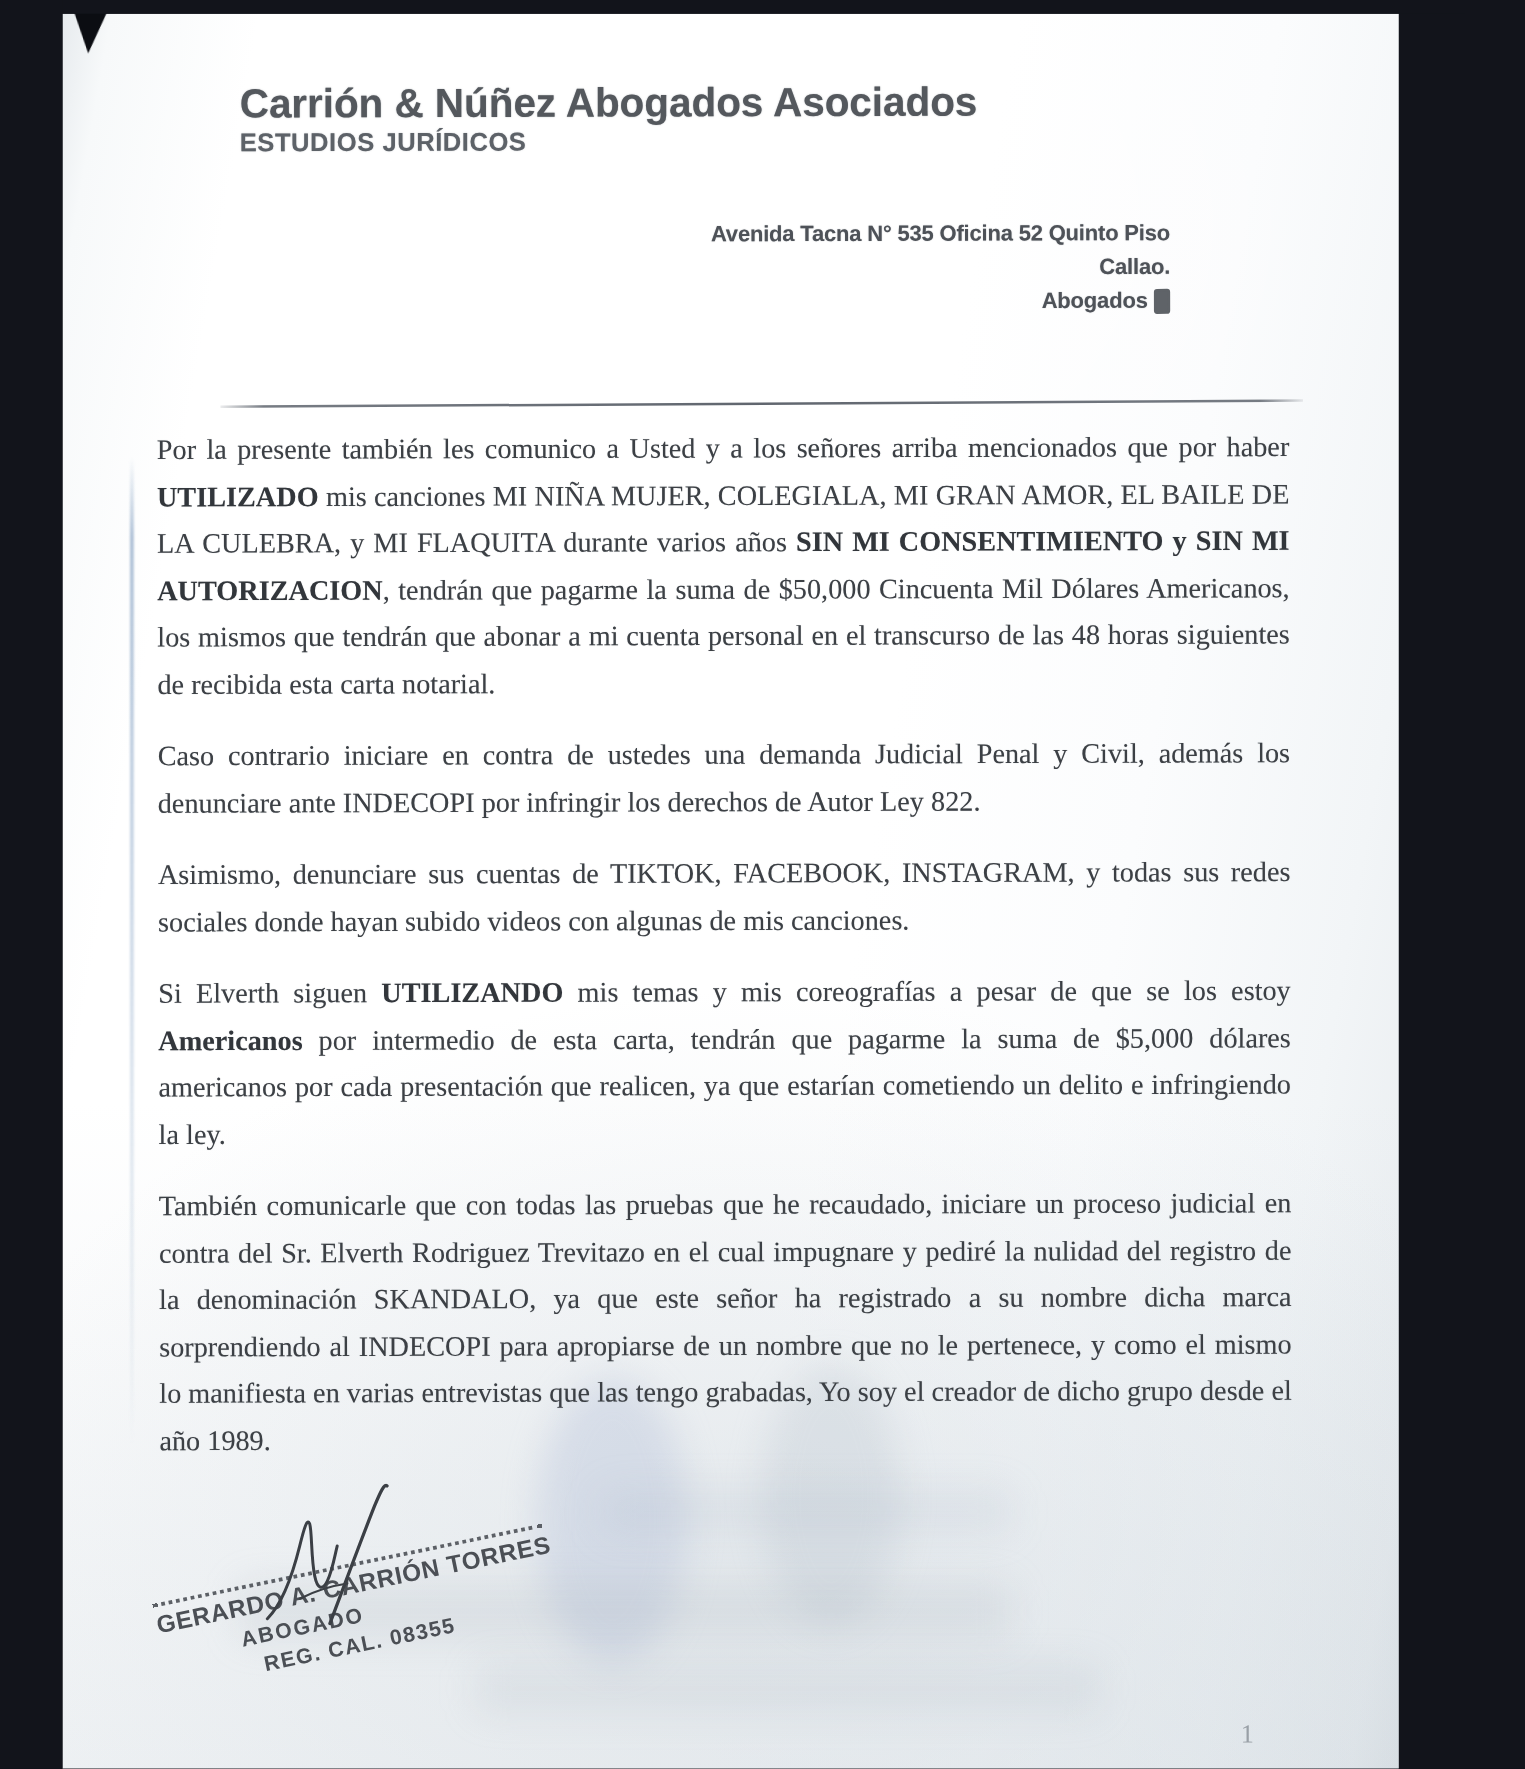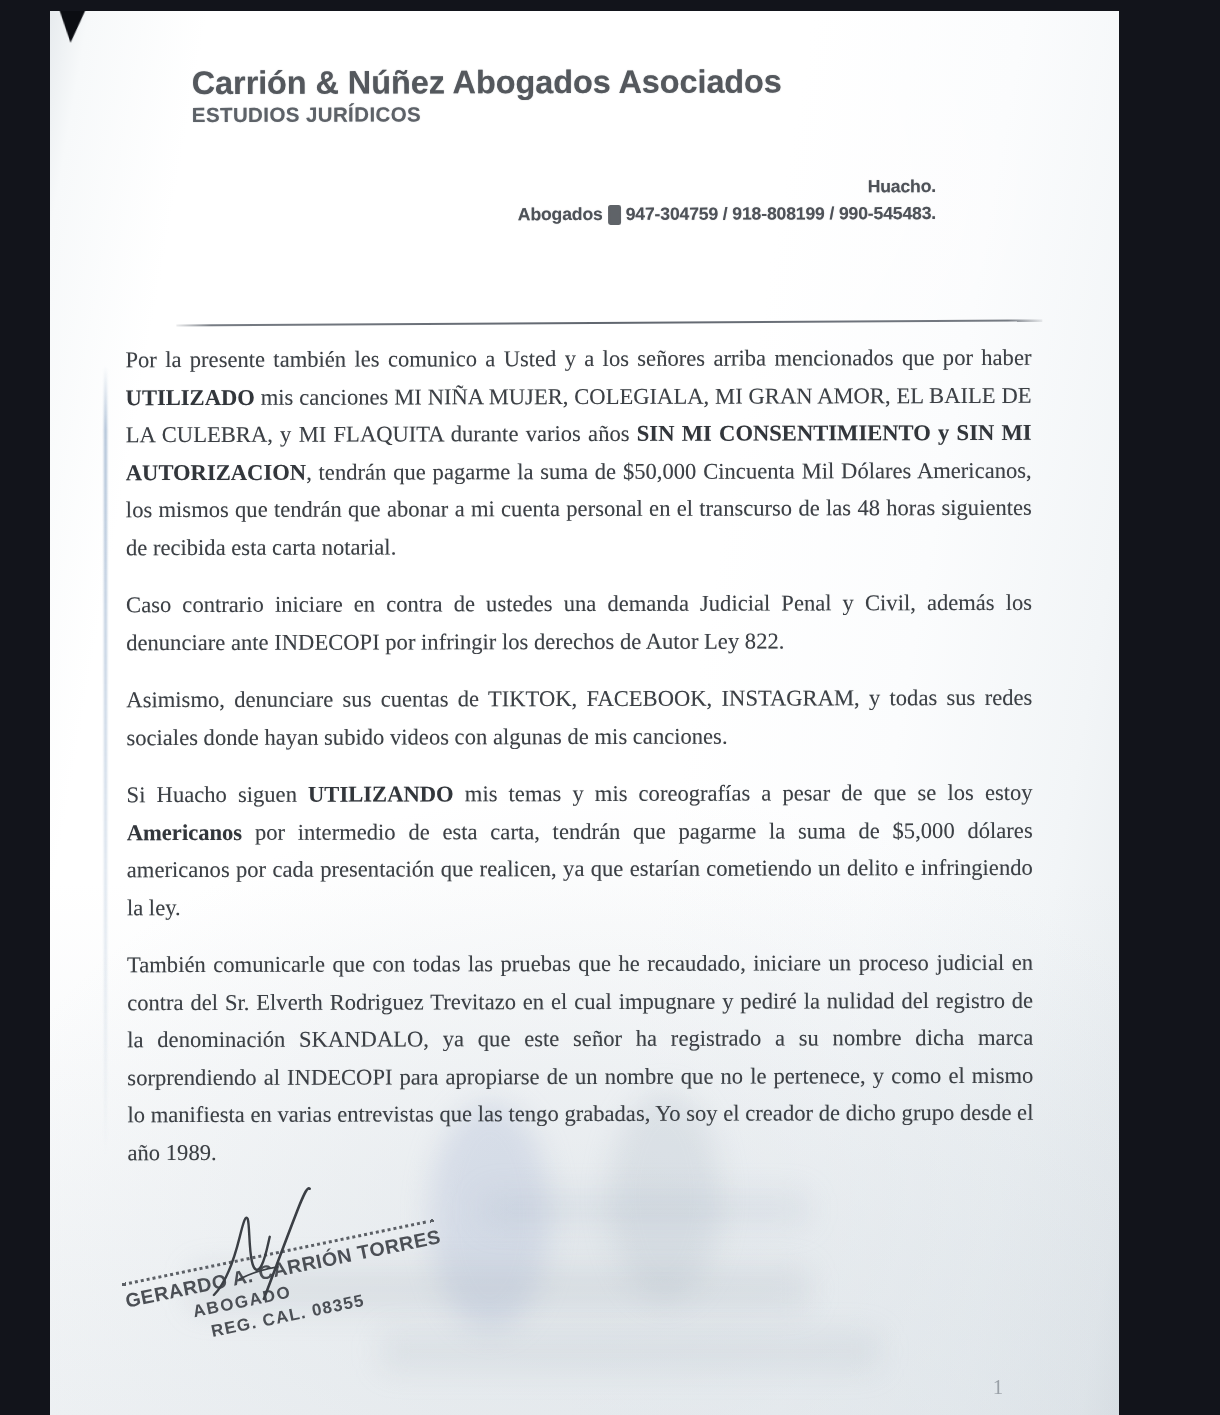--- a/index.html
+++ b/index.html
@@ -302,39 +302,39 @@
     <div class="ghost" id="ghost-e"></div>
 
     <div id="content">
 
       <div id="letterhead">
         <div id="firm-name">Carrión &amp; Núñez Abogados Asociados</div>
         <div id="firm-subtitle">ESTUDIOS JURÍDICOS</div>
       </div>
 
       <div id="address-block">
-        <div class="addr-line">Huacho.</div>
+        <div class="addr-line">Avenida Tacna N° 535 Oficina 52 Quinto Piso</div>
+        <div class="addr-line">Callao.</div>
         <div id="phone-line">
           <span>Abogados</span>
           <span id="phone-icon"></span>
-          <span>947-304759 / 918-808199 / 990-545483.</span>
         </div>
       </div>
 
       <div id="divider"></div>
 
       <div id="body-text">
 
         <p><span>Por la presente también les comunico a Usted y a los señores arriba mencionados que por haber </span><b>UTILIZADO</b><span> mis canciones MI NIÑA MUJER, COLEGIALA, MI GRAN AMOR, EL BAILE DE LA CULEBRA, y MI FLAQUITA durante varios años </span><b>SIN MI CONSENTIMIENTO y SIN MI AUTORIZACION</b><span>, tendrán que pagarme la suma de $50,000 Cincuenta Mil Dólares Americanos, los mismos que tendrán que abonar a mi cuenta personal en el transcurso de las 48 horas siguientes de recibida esta carta notarial.</span></p>
 
         <p>Caso contrario iniciare en contra de ustedes una demanda Judicial Penal y Civil, además los denunciare ante INDECOPI por infringir los derechos de Autor Ley 822.</p>
 
         <p>Asimismo, denunciare sus cuentas de TIKTOK, FACEBOOK, INSTAGRAM, y todas sus redes sociales donde hayan subido videos con algunas de mis canciones.</p>
 
-        <p><span>Si Huacho siguen </span><b>UTILIZANDO</b><span> mis temas y mis coreografías a pesar de que se los estoy </span><b>Americanos</b><span> por intermedio de esta carta, tendrán que pagarme la suma de $5,000 dólares americanos por cada presentación que realicen, ya que estarían cometiendo un delito e infringiendo la ley.</span></p>
+        <p><span>Si Elverth siguen </span><b>UTILIZANDO</b><span> mis temas y mis coreografías a pesar de que se los estoy </span><b>Americanos</b><span> por intermedio de esta carta, tendrán que pagarme la suma de $5,000 dólares americanos por cada presentación que realicen, ya que estarían cometiendo un delito e infringiendo la ley.</span></p>
 
         <p>También comunicarle que con todas las pruebas que he recaudado, iniciare un proceso judicial en contra del Sr. Elverth Rodriguez Trevitazo en el cual impugnare y pediré la nulidad del registro de la denominación SKANDALO, ya que este señor ha registrado a su nombre dicha marca sorprendiendo al INDECOPI para apropiarse de un nombre que no le pertenece, y como el mismo lo manifiesta en varias entrevistas que las tengo grabadas, Yo soy el creador de dicho grupo desde el año 1989.</p>
 
       </div>
 
       <div id="signature-area">
 
         <svg id="sig-mark" viewBox="0 0 150 120">
           <path d="M10 108 C 22 96, 30 74, 36 50 C 40 34, 42 28, 44 32 C 46 38, 45 60, 48 74 C 50 84, 54 86, 58 78 C 62 70, 64 58, 66 50" fill="none" stroke="#3b3f45" stroke-width="2.4" stroke-linecap="round"></path>
           <path d="M60 112 C 70 86, 84 48, 96 18 C 101 6, 104 0, 106 2" fill="none" stroke="#3b3f45" stroke-width="2.6" stroke-linecap="round"></path>

